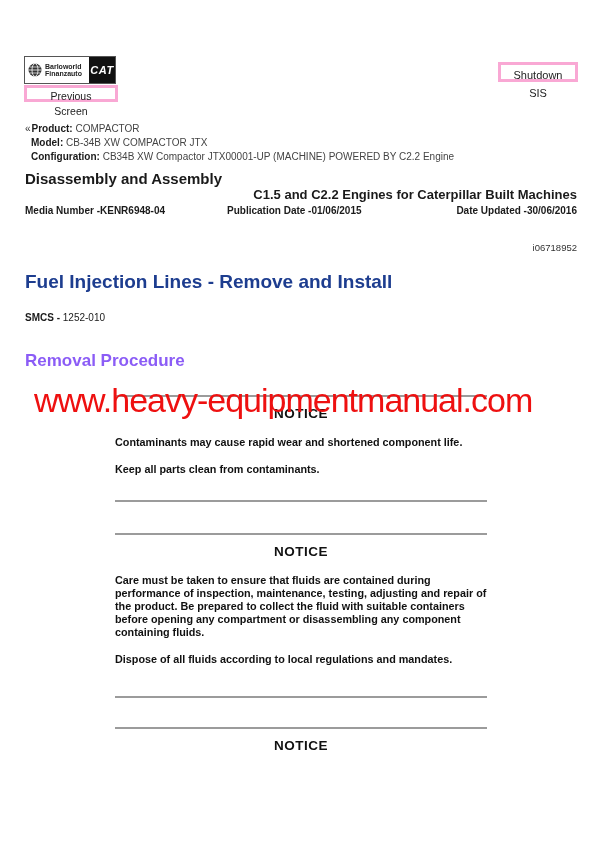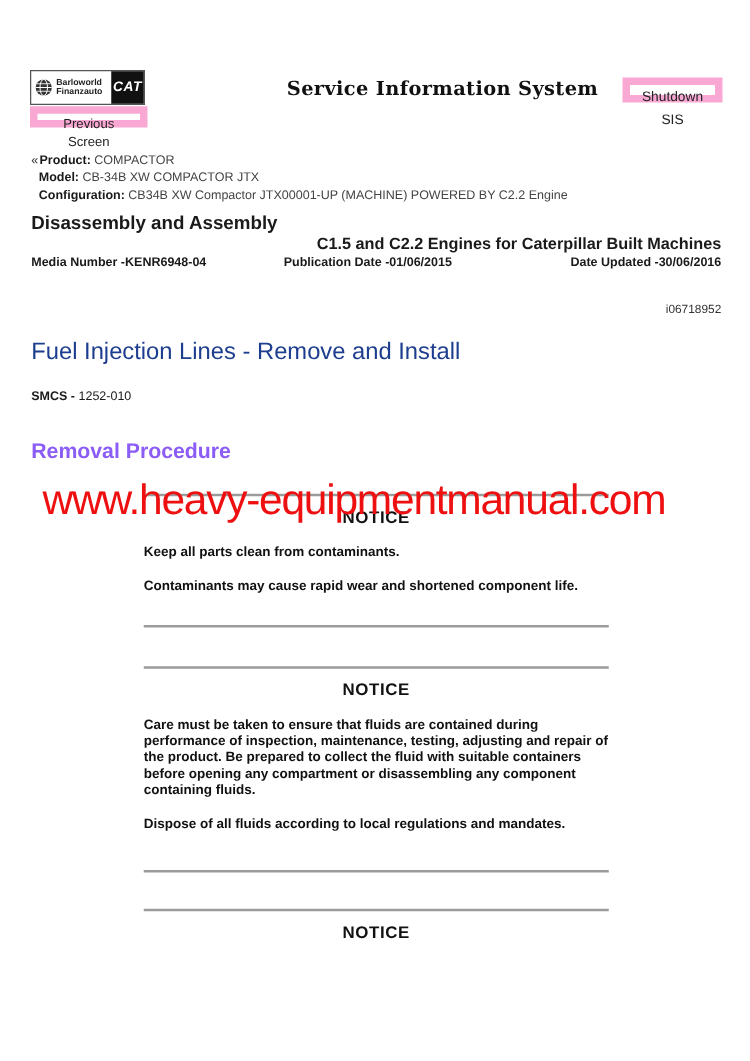--- a/index.html
+++ b/index.html
@@ -23,21 +23,21 @@
   }
   .logo-left { flex:1; display:flex; align-items:center; gap:3px; padding-left:3px; }
   .globe { width:14px; height:14px; flex:0 0 14px; }
   .logo-text { font-size:7px; font-weight:bold; line-height:7.5px; color:#222; letter-spacing:0; }
   .cat-box {
     flex:0 0 26px; background:#111; color:#fff;
     display:flex; align-items:center; justify-content:center;
     font-weight:bold; font-size:11px; font-style:italic; letter-spacing:0.5px;
   }
   .btn {
-    background:#fff; border:6px solid #f9a8d4; color:#222;
+    background:#fff; border:3px solid #f9a8d4; color:#222;
     font-family:"Liberation Sans", sans-serif;
     text-align:center; cursor:pointer; box-sizing:border-box;
   }
   .prev-btn { position:absolute; left:24px; top:85px; width:94px; height:17px; font-size:10.5px; line-height:15px; }
   .shutdown-btn { position:absolute; left:498px; top:62px; width:80px; height:20px; font-size:11px; line-height:18px; }
   .sis-title {
     position:absolute; top:61px; left:354px; transform:translateX(-50%);
     font-family:"DejaVu Serif", serif; font-weight:bold;
     font-size:15.5px; color:#111; white-space:nowrap; letter-spacing:0.3px;
   }
@@ -46,21 +46,21 @@
   .content { position:absolute; left:25px; top:122px; width:552px; }
   .prod-row { font-size:10px; line-height:14px; color:#444; }
   .prod-row b { color:#1a1a1a; }
   .collapse-glyph { font-size:10px; color:#333; margin-right:1px; cursor:pointer; }
   .doc-title { margin-top:6px; font-size:15px; line-height:18px; font-weight:bold; color:#1a1a1a; }
   .doc-subtitle { font-size:13px; line-height:14px; font-weight:bold; color:#1a1a1a;text-align:right; }
   .media-row { position:relative; margin-top:3px; font-size:10px; font-weight:bold; color:#1a1a1a; line-height:12px; height:12px; }
   .media-row .pub { position:absolute; left:202px; top:0; }
   .media-row .upd { position:absolute; right:0; top:0; }
   .doc-id { margin-top:26px; text-align:right; font-size:9.5px; line-height:10px; color:#333; }
-  h1.article-title { margin:17px 0 0; font-size:19px; line-height:23px; font-weight:normal; color:#1d3d8f; }
+  h1.article-title { margin:17px 0 0; font-size:19px; line-height:23px; font-weight:bold; color:#1d3d8f; }
   .smcs { margin-top:18px; font-size:10px; line-height:13px; color:#1a1a1a; }
   .smcs b { font-weight:bold; }
   h2.section-title { margin:27px 0 0; font-size:17px; line-height:20px; font-weight:bold; color:#8b5cf6; }
 
   
   .notice {
     width:372px; margin:16px auto;
     border-top:2px solid #9b9b9b; border-bottom:2px solid #9b9b9b;
     box-sizing:content-box;
   }
@@ -92,21 +92,20 @@
         <line x1="1.5" y1="10" x2="12.5" y2="10" stroke="#fff" stroke-width="0.7"></line>
       </svg>
       <div class="logo-text">
         <div>Barloworld</div>
         <div>Finanzauto</div>
       </div>
     </div>
     <div class="cat-box">CAT</div>
   </div>
 
-  <div class="sis-title">Service Information System</div>
 
   <button class="btn shutdown-btn">Shutdown SIS</button>
   <button class="btn prev-btn">Previous Screen</button>
 
   <div class="content">
 
     <div class="prod-row">
       <span class="collapse-glyph">«</span><b>Product:</b>
       <span>COMPACTOR</span>
     </div>
@@ -134,22 +133,22 @@
 
     <div class="smcs">
       <b>SMCS -</b>
       <span>1252-010</span>
     </div>
 
     <h2 class="section-title">Removal Procedure</h2>
 
     <div class="notice first">
       <div class="notice-head">NOTICE</div>
+      <p>Contaminants may cause rapid wear and shortened component life.</p>
       <p>Keep all parts clean from contaminants.</p>
-      <p>Contaminants may cause rapid wear and shortened component life.</p>
     </div>
 
     <div class="notice second">
       <div class="notice-head">NOTICE</div>
       <p>Care must be taken to ensure that fluids are contained during performance of inspection, maintenance, testing, adjusting and repair of the product. Be prepared to collect the fluid with suitable containers before opening any compartment or disassembling any component containing fluids.</p>
       <p>Dispose of all fluids according to local regulations and mandates.</p>
     </div>
 
     <div class="notice third">
       <div class="notice-head">NOTICE</div>

